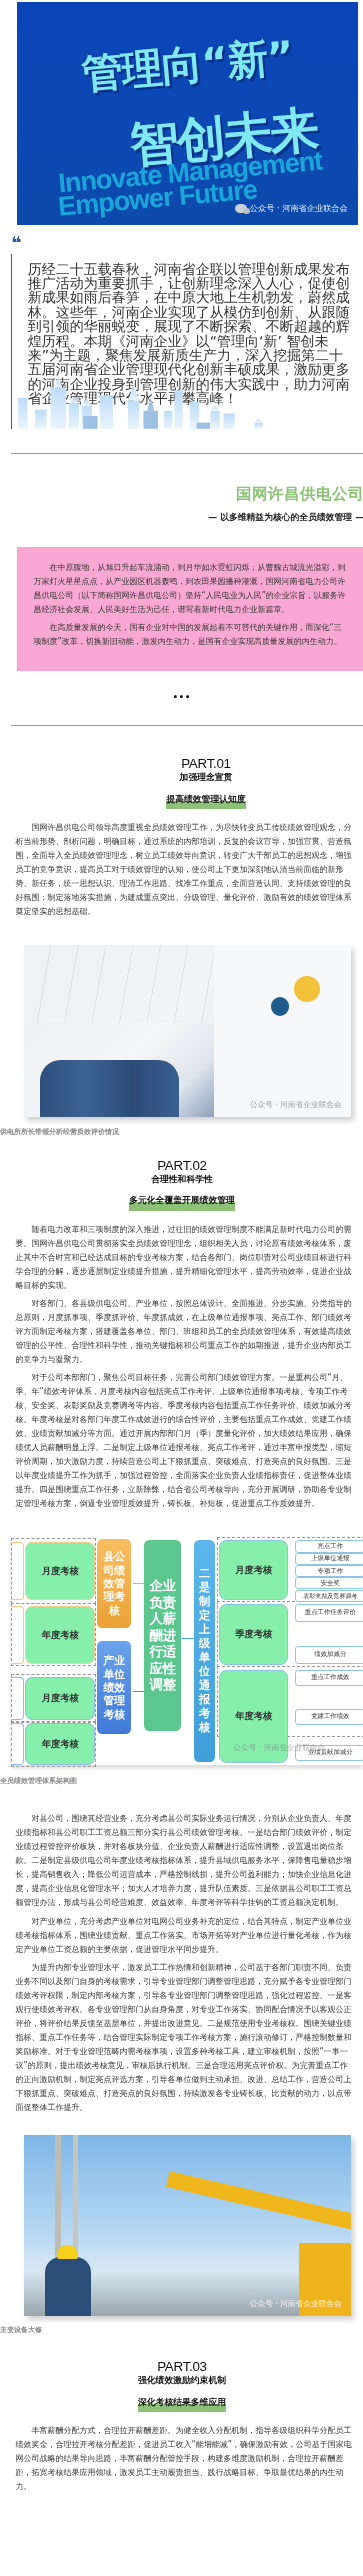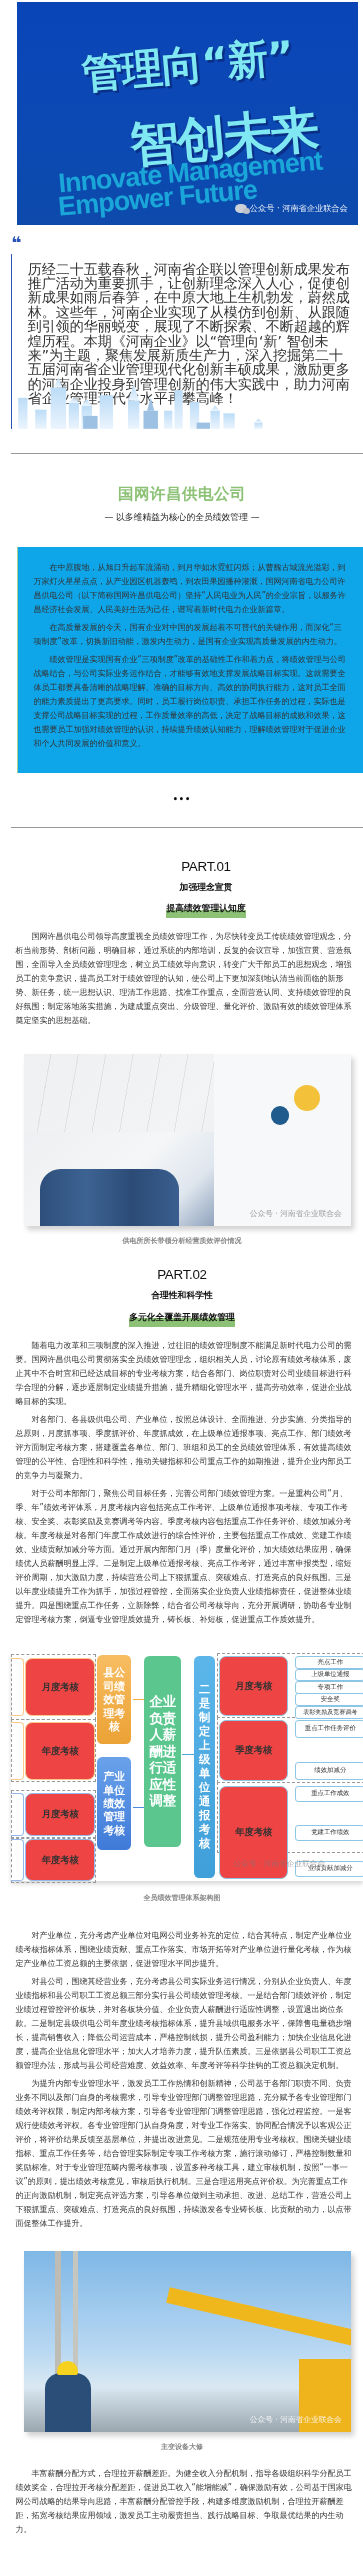--- a/index.html
+++ b/index.html
@@ -15,41 +15,41 @@
   .hero-en2{top:181px;}
   .wm{position:absolute;right:10.3px;bottom:10.3px;color:#fff;font-size:8.2px;opacity:.92;display:flex;align-items:center;gap:3.1px;}
   .wm-icon{width:11.3px;height:9.3px;border-radius:50%;background:#ddd;position:relative;}
   .wm-icon:after{content:"";position:absolute;right:-3.1px;bottom:-1px;width:7.2px;height:6.2px;border-radius:50%;background:#ccc;}
   
   .quote-mark{margin:11.3px 0 0 11.3px;color:#2b55b8;font-size:17.5px;font-weight:bold;height:15.5px;line-height:15.5px;}
   .quote-block{margin:3.1px 0 0 11.3px;border-left:0.5px solid #2b55b8;padding:7.2px 0 0 0;position:relative;height:116px;}
   .quote-text{padding:0 11.3px 0 15.5px;font-size:14px;line-height:14.4px;color:#333;margin:0;}
   .divider{height:0.5px;background:#999;margin:24px 0 0 11.3px;}
   
-  .company{text-align:center;margin-top:31px;}
+  .company{text-align:right;margin-top:31px;}
   .company-name{font-size:15.5px;font-weight:bold;color:#8cc176;letter-spacing:0.5px;}
-  .company-sub{font-size:8.8px;font-weight:normal;color:#222;margin-top:7.2px;}
-  .intro-box{margin:23px 0 0 17px;background:#0ea5e9;border-left:1px solid #a9d095;padding:13.4px 15.5px 18.5px 15.5px;}
+  .company-sub{font-size:8.8px;font-weight:bold;color:#222;margin-top:7.2px;}
+  .intro-box{margin:23px 0 0 17px;background:#f9a8d4;border-left:1px solid #a9d095;padding:13.4px 15.5px 18.5px 15.5px;}
   .intro-box p{margin:0 0 4.1px 0;font-size:8px;line-height:14px;text-indent:2em;color:#333;}
   .dots{text-align:center;margin-top:13.4px;font-size:8.2px;font-weight:bold;letter-spacing:1px;color:#111;}
   .divider2{height:0.5px;background:#999;margin:23px 0 0 11.3px;}
   
   .part{text-align:center;}
   .part-no{font-family:"Liberation Sans",sans-serif;font-size:13.4px;color:#111;letter-spacing:-0.3px;}
-  .part-t1{font-size:8.8px;font-weight:bold;color:#111;margin-top:8px;}
+  .part-t1{font-size:8.8px;font-weight:bold;color:#111;margin-top:1px;}
   .part-t2wrap{margin-top:9.3px;display:inline-block;position:relative;}
   .part-t2{font-size:8.8px;font-weight:bold;color:#111;position:relative;z-index:2;padding:0 0.5px;}
   .part-t2wrap:after{content:"";position:absolute;left:0;right:0;bottom:-3.1px;height:8.2px;background:#8cc176;z-index:1;}
   .body p{margin:0 0 4.1px 0;padding:0 11.3px 0 15.5px;font-size:8px;line-height:14px;text-indent:2em;color:#333;}
   .photo{margin:0 24px 0 24px;width:327px;box-shadow:3.1px 4.1px 5.2px rgba(0,0,0,.18);position:relative;overflow:hidden;}
-  .caption{text-align:center;font-size:7px;font-weight:bold;color:#888;margin-top:9.3px;}
+  .caption{text-align:left;font-size:7px;font-weight:bold;color:#888;margin-top:9.3px;}
   .photo-wm{position:absolute;right:9.3px;bottom:7.2px;color:rgba(255,255,255,.85);font-size:7.7px;}
   
   .diagram{margin:24px 0 0 11.3px;width:352px;height:230px;background:#fff;position:relative;box-shadow:0 4.1px 4.1px rgba(0,0,0,.15);}
-  .dbox{position:absolute;border-radius:7.2px;display:flex;align-items:center;justify-content:center;font-weight:bold;background:#ef4444;}
+  .dbox{position:absolute;border-radius:7.2px;display:flex;align-items:center;justify-content:center;font-weight:bold;background:#86efac;}
   .col-vert{position:absolute;border-radius:5.2px;color:#fff;font-weight:bold;display:flex;align-items:center;justify-content:center;text-align:center;}
   .leaf{position:absolute;border:0.5px solid #8cc6e6;border-radius:3.1px;font-size:6.4px;color:#333;display:flex;align-items:center;justify-content:center;background:#fff;}
   .dash{position:absolute;border:0.5px dashed #999;}
   .arrow{position:absolute;height:1px;}
 </style>
 </head>
 <body>
 
 <div class="page">
 
@@ -108,21 +108,20 @@
 
   <div class="divider"></div>
 
   <div class="company">
     <div class="company-name">国网许昌供电公司</div>
     <div class="company-sub">— 以多维精益为核心的全员绩效管理 —</div>
   </div>
   <div class="intro-box">
     <p>在中原腹地，从旭日升起车流涌动，到月华如水霓虹闪烁；从曹魏古城流光溢彩，到万家灯火星星点点，从产业园区机器轰鸣，到农田果园播种灌溉，国网河南省电力公司许昌供电公司（以下简称国网许昌供电公司）坚持“人民电业为人民”的企业宗旨，以服务许昌经济社会发展、人民美好生活为己任，谱写着新时代电力企业新篇章。</p>
     <p>在高质量发展的今天，国有企业对中国的发展起着不可替代的关键作用，而深化“三项制度”改革，切换新旧动能，激发内生动力，是国有企业实现高质量发展的内生动力。</p>
-    <p>绩效管理是实现国有企业“三项制度”改革的基础性工作和着力点，将绩效管理与公司战略结合，与公司实际业务运作结合，才能够有效地支撑发展战略目标实现。这就需要全体员工都要具备清晰的战略理解、准确的目标方向、高效的协同执行能力，这对员工全面的能力素质提出了更高要求。同时，员工履行岗位职责、承担工作任务的过程，实际也是支撑公司战略目标实现的过程，工作质量效率的高低，决定了战略目标的成败和效果，这也需要员工加强对绩效管理的认识，持续提升绩效认知能力，理解绩效管理对于促进企业和个人共同发展的价值和意义。</p>
   </div>
   <div class="dots" style="margin-top:20.6px;">•••</div>
   <div class="divider2"></div>
 
   <div class="part" style="margin-top:31px;padding-left:48px;">
     <div class="part-no">PART.01</div>
     <div class="part-t1">加强理念宣贯</div>
     <div class="part-t2wrap"><span class="part-t2">提高绩效管理认知度</span></div>
   </div>
   <div class="body" style="margin-top:15.5px;">
@@ -188,35 +187,40 @@
     <div class="leaf" style="left:284px;top:69px;width:68px;height:15.5px;">重点工作任务评价</div>
     <div class="leaf" style="left:284px;top:111px;width:68px;height:15.5px;">绩效加减分</div>
     <div class="leaf" style="left:284px;top:135px;width:68px;height:13.4px;">重点工作成效</div>
     <div class="leaf" style="left:284px;top:174px;width:68px;height:13.4px;">党建工作绩效</div>
     <div class="leaf" style="left:284px;top:210px;width:68px;height:13.4px;">业绩贡献加减分</div>
     <div style="position:absolute;left:222px;top:208px;color:rgba(120,120,120,.6);font-size:7.7px;">公众号 · 河南省企业联合会</div>
   </div>
   <div class="caption" style="margin-top:11.3px;">全员绩效管理体系架构图</div>
 
   <div class="body" style="margin-top:26px;">
+    <p>对县公司，围绕其经营业务，充分考虑县公司实际业务运行情况，分别从企业负责人、年度业绩指标和县公司职工工资总额三部分实行县公司绩效管理考核。一是结合部门绩效评价，制定业绩过程管控评价板块，并对各板块分值、企业负责人薪酬进行适应性调整，设置退出岗位条款。二是制定县级供电公司年度业绩考核指标体系，提升县域供电服务水平，保障售电量稳步增长，提高销售收入；降低公司运营成本，严格控制线损，提升公司盈利能力；加快企业信息化进度，提高企业信息化管理水平；加大人才培养力度，提升队伍素质。三是依据县公司职工工资总额管理办法，形成与县公司经营难度、效益效率、年度考评等科学挂钩的工资总额决定机制。</p>
     <p>对产业单位，充分考虑产业单位对电网公司业务补充的定位，结合其特点，制定产业单位业绩考核指标体系，围绕业绩贡献、重点工作落实、市场开拓等对产业单位进行量化考核，作为核定产业单位工资总额的主要依据，促进管理水平同步提升。</p>
-    <p>对县公司，围绕其经营业务，充分考虑县公司实际业务运行情况，分别从企业负责人、年度业绩指标和县公司职工工资总额三部分实行县公司绩效管理考核。一是结合部门绩效评价，制定业绩过程管控评价板块，并对各板块分值、企业负责人薪酬进行适应性调整，设置退出岗位条款。二是制定县级供电公司年度业绩考核指标体系，提升县域供电服务水平，保障售电量稳步增长，提高销售收入；降低公司运营成本，严格控制线损，提升公司盈利能力；加快企业信息化进度，提高企业信息化管理水平；加大人才培养力度，提升队伍素质。三是依据县公司职工工资总额管理办法，形成与县公司经营难度、效益效率、年度考评等科学挂钩的工资总额决定机制。</p>
     <p>为提升内部专业管理水平，激发员工工作热情和创新精神，公司基于各部门职责不同、负责业务不同以及部门自身的考核需求，引导专业管理部门调整管理思路，充分赋予各专业管理部门绩效考评权限，制定内部考核方案，引导各专业管理部门调整管理思路，强化过程监控。一是客观行使绩效考评权。各专业管理部门从自身角度，对专业工作落实、协同配合情况予以客观公正评价，将评价结果反馈至基层单位，并提出改进意见。二是规范使用专业考核权。围绕关键业绩指标、重点工作任务等，结合管理实际制定专项工作考核方案，施行滚动修订，严格控制数量和奖励标准。对于专业管理范畴内需考核事项，设置多种考核工具，建立审核机制，按照“一事一议”的原则，提出绩效考核意见，审核后执行机制。三是合理运用亮点评价权。为完善重点工作的正向激励机制，制定亮点评选方案，引导各单位做到主动承担、改进、总结工作，营造公司上下狠抓重点、突破难点、打造亮点的良好氛围，持续激发各专业铸长板、比贡献的动力，以点带面促整体工作提升。</p>
   </div>
   <div class="photo" style="height:181px;margin-top:20.6px;background:linear-gradient(180deg,#7fb7e6 0%,#b8d8f2 55%,#d9e8f2 75%,#9aa6ae 100%);">
     <div style="position:absolute;left:31px;top:0;width:6.2px;height:181px;background:#bdbdb6;"></div>
     <div style="position:absolute;left:49px;top:0;width:5.2px;height:181px;background:#c6c6c0;"></div>
     <div style="position:absolute;left:144px;top:36px;width:206px;height:15.5px;background:#f0b71d;transform:rotate(13deg);transform-origin:left center;"></div>
     <div style="position:absolute;right:0;top:108px;width:52px;height:73px;background:#efb31c;"></div>
     <div style="position:absolute;left:20.6px;bottom:0;width:46px;height:59px;background:#2a4e78;border-radius:15.5px 15.5px 0 0;"></div>
     <div style="position:absolute;left:33px;bottom:57px;width:20.6px;height:14.4px;background:#f6d21e;border-radius:10.3px 10.3px 2.1px 2.1px;"></div>
     <div class="photo-wm">公众号 · 河南省企业联合会</div>
   </div>
   <div class="caption">主变设备大修</div>
 
+  <div class="part" style="margin-top:24px;">
+    <div class="part-no">PART.03</div>
+    <div class="part-t1">强化绩效激励约束机制</div>
+    <div class="part-t2wrap"><span class="part-t2">深化考核结果多维应用</span></div>
+  </div>
   <div class="body" style="margin-top:15.5px;">
     <p>丰富薪酬分配方式，合理拉开薪酬差距。为健全收入分配机制，指导各级组织科学分配员工绩效奖金，合理拉开考核分配差距，促进员工收入“能增能减”，确保激励有效，公司基于国家电网公司战略的结果导向思路，丰富薪酬分配管控手段，构建多维度激励机制，合理拉开薪酬差距，拓宽考核结果应用领域，激发员工主动履责担当、践行战略目标、争取最优结果的内生动力。</p>
 
   </div>
 
   <div style="margin:0 24px;position:relative;height:0;"></div>
 
 </div>
 
 

